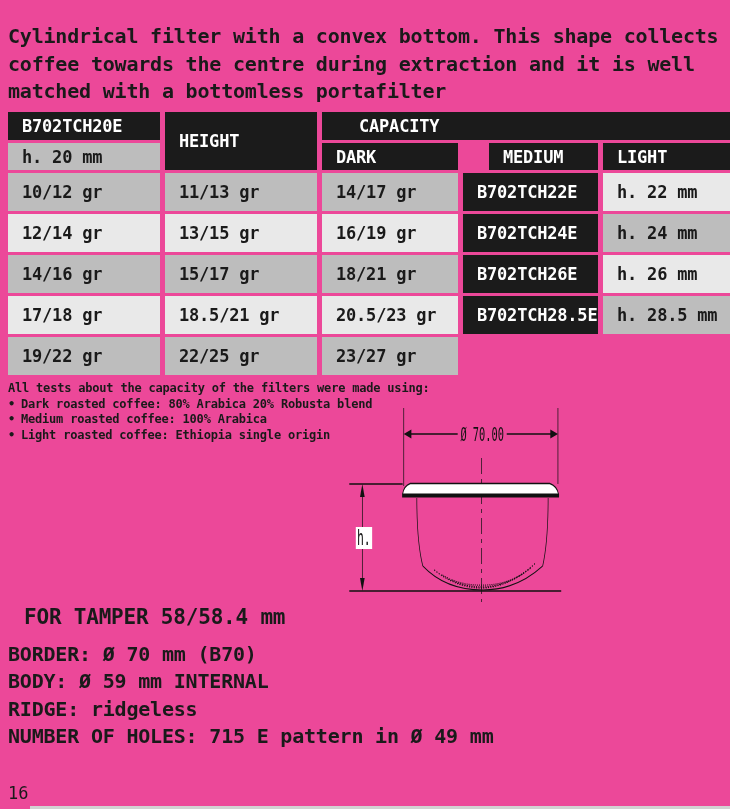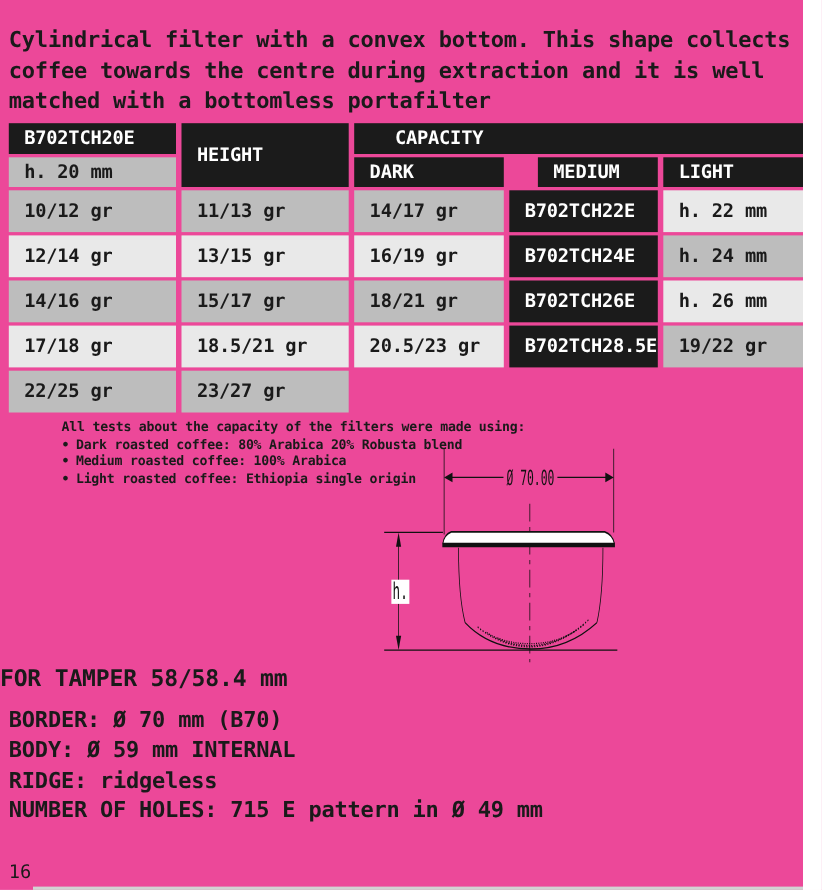--- a/index.html
+++ b/index.html
@@ -34,32 +34,32 @@
   .h-dark   { grid-column:3; grid-row:2; }
   .h-medium { grid-column:4; grid-row:2;margin-left:26px; }
   .h-light  { grid-column:5; grid-row:2; }
   .c-code { background:#1b1b1b; color:#ffffff; }
   .shade-a { background:#bdbdbd; color:#1a1a1a; }
   .shade-b { background:#e9e9e9; color:#1a1a1a; }
 
   
   .notes {
     position:absolute; left:8px; top:381px; width:460px;
-    font-size:12px; line-height:15.5px; font-weight:700; letter-spacing:-0.2px;margin-left:48px;
+    font-size:12px; line-height:15.5px; font-weight:700; letter-spacing:-0.2px;
   }
   .notes .nline { white-space:nowrap; }
   .notes .bullet { display:inline-block; width:13px; }
 
   
   .drawing { position:absolute; left:340px; top:400px; }
   .drawing text { font-family:"DejaVu Sans Mono", monospace; fill:#111; }
 
   
   .tamper {
-    position:absolute; left:0; top:605px;
+    position:absolute; left:24px; top:605px;
     font-size:21px; font-weight:700; letter-spacing:-0.2px; white-space:nowrap;
   }
   .specs {
     position:absolute; left:8px; top:641px;
     font-size:20px; line-height:27.4px; font-weight:600; letter-spacing:-0.2px;
   }
   .specs .sline { white-space:nowrap; }
 
   .pagenum {
     position:absolute; left:8px; top:783px;
@@ -101,20 +101,21 @@
     <div class="cell shade-a">15/17 gr</div>
     <div class="cell shade-a">18/21 gr</div>
 
     <div class="cell c-code">B702TCH26E</div>
     <div class="cell shade-b">h. 26 mm</div>
     <div class="cell shade-b">17/18 gr</div>
     <div class="cell shade-b">18.5/21 gr</div>
     <div class="cell shade-b">20.5/23 gr</div>
 
     <div class="cell c-code">B702TCH28.5E</div>
+    <div class="cell shade-a">h. 28.5 mm</div>
     <div class="cell shade-a">19/22 gr</div>
     <div class="cell shade-a">22/25 gr</div>
     <div class="cell shade-a">23/27 gr</div>
   </div>
 
   <div class="notes">
     <div class="nline">All tests about the capacity of the filters were made using:</div>
     <div class="nline"><span class="bullet">•</span><span>Dark roasted coffee: 80% Arabica 20% Robusta blend</span></div>
     <div class="nline"><span class="bullet">•</span><span>Medium roasted coffee: 100% Arabica</span></div>
     <div class="nline"><span class="bullet">•</span><span>Light roasted coffee: Ethiopia single origin</span></div>

